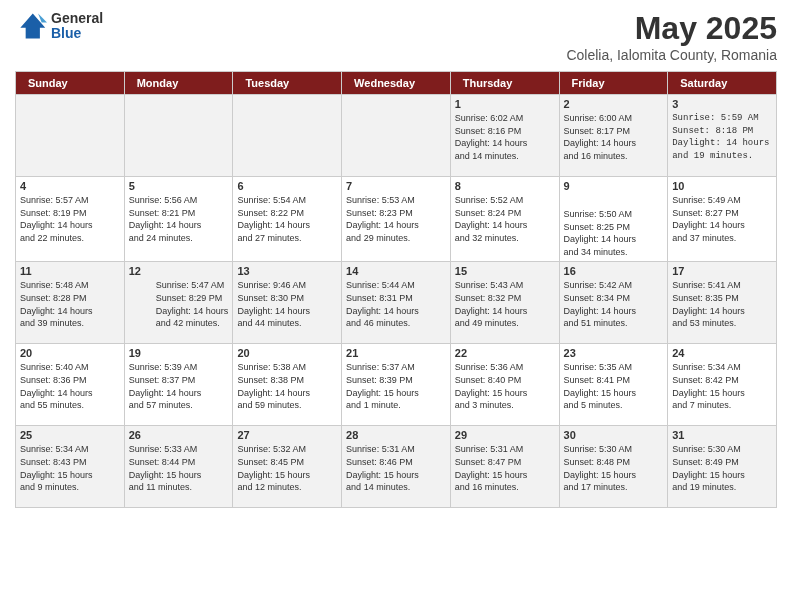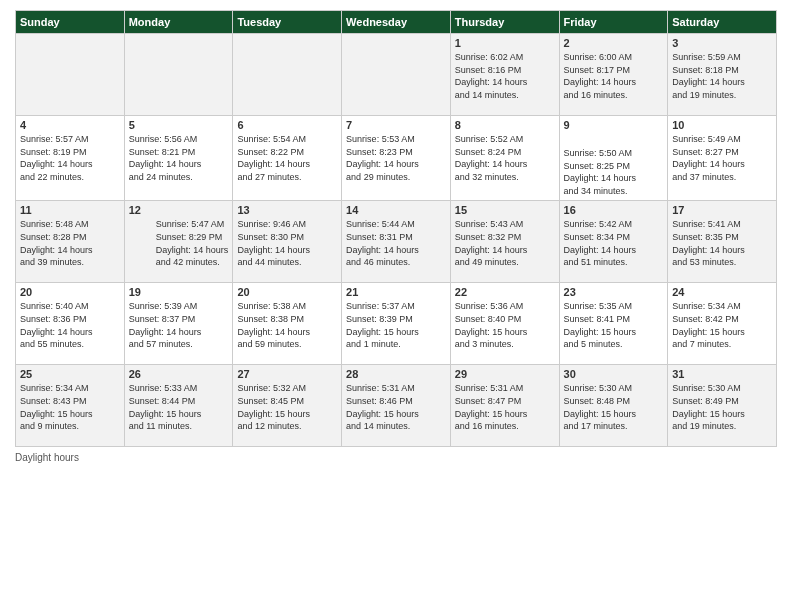--- a/index.html
+++ b/index.html
@@ -56,25 +56,25 @@
     .subtitle {
       font-size: 14px;
       color: #555;
     }
     table {
       width: 100%;
       border-collapse: collapse;
       table-layout: fixed;
     }
     thead tr th {
-      background-color: #14532d;
+      background-color: #7f1d1d;
       color: #fff;
       font-size: 11px;
       font-weight: bold;
-      padding: 5px 4px;
+      padding: 5px 12px;
       text-align: left;
       border: 1px solid #ccc;
     }
     tbody tr td {
       vertical-align: top;
       border: 1px solid #ccc;
       padding: 3px 4px;
       font-size: 9.5px;
       color: #333;
       background: #fff;
@@ -104,20 +104,36 @@
       text-align: left;
     }
     .empty-cell {
       background: #f9f9f9;
     }
   </style>
 </head>
 <body>
 
 <div class="page">
+  <div class="header">
+    <div class="logo">
+      <svg class="logo-icon" viewBox="0 0 36 36">
+        <polygon points="20,4 34,20 28,20 28,32 12,32 12,20 6,20" fill="#1a5fa8"></polygon>
+        <polygon points="26,4 36,14 30,14" fill="#4a9fd4"></polygon>
+      </svg>
+      <div class="logo-text">
+        <span class="logo-general">General</span>
+        <span class="logo-blue">Blue</span>
+      </div>
+    </div>
+    <div class="title-block">
+      <div class="main-title">May 2025</div>
+      <div class="subtitle">Colelia, Ialomita County, Romania</div>
+    </div>
+  </div>
 
   <table>
     <thead>
       <tr>
       <th>Sunday</th>
           <th>Monday</th>
           <th>Tuesday</th>
           <th>Wednesday</th>
           <th>Thursday</th>
           <th>Friday</th>
@@ -139,21 +155,21 @@
           </td>
           <td>
             <span class="day-num">2</span>
             <div class="day-info" style="white-space: pre-line;">Sunrise: 6:00 AM
 Sunset: 8:17 PM
 Daylight: 14 hours
 and 16 minutes.</div>
           </td>
           <td>
             <span class="day-num">3</span>
-            <div class="day-info" style="white-space: pre-line;">Sunrise: 5:59 AM
+            <div class="day-info" style="white-space: pre-line; font-family: Liberation Mono, monospace;">Sunrise: 5:59 AM
 Sunset: 8:18 PM
 Daylight: 14 hours
 and 19 minutes.</div>
           </td>
         </tr>
         <tr>
           <td>
             <span class="day-num">4</span>
             <div class="day-info" style="white-space: pre-line;">Sunrise: 5:57 AM
 Sunset: 8:19 PM
@@ -352,16 +368,13 @@
             <span class="day-num">31</span>
             <div class="day-info" style="white-space: pre-line;">Sunrise: 5:30 AM
 Sunset: 8:49 PM
 Daylight: 15 hours
 and 19 minutes.</div>
           </td>
         </tr>
       </tbody>
   </table>
 
-  <div class="footer">
-    <span>Daylight hours</span>
-  </div>
 </div>
 
 </body></html>

